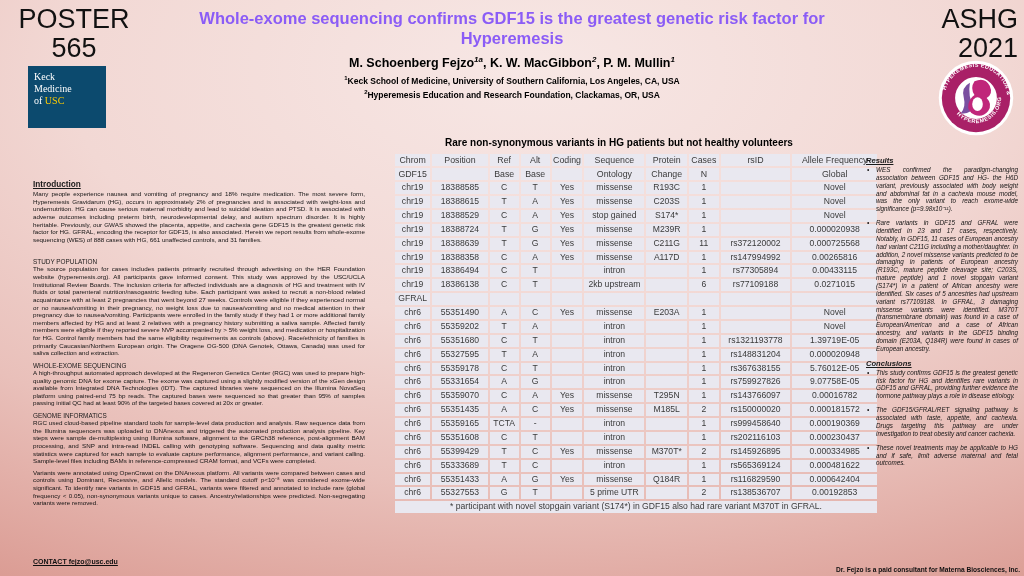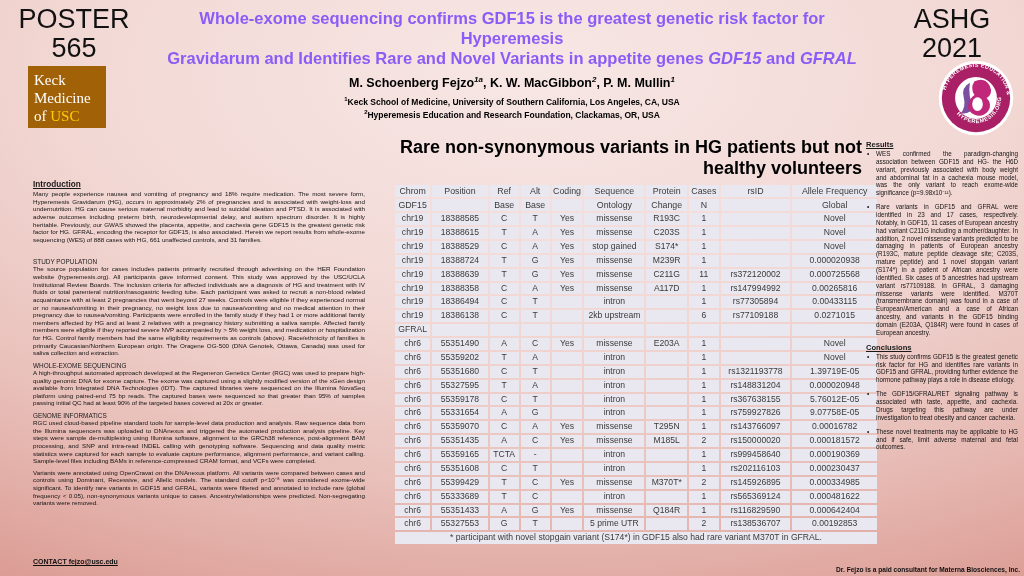--- a/index.html
+++ b/index.html
@@ -11,27 +11,27 @@
       radial-gradient(130% 125% at 52% 12%, #f7e7e5 0%, #f2d8d4 35%, #e9c0ba 58%, #dda199 78%, #cd7f72 100%);
     position:relative;
   }
 
   
   .poster-num, .ashg {
     position:absolute; top:5px; width:132px; text-align:center;
     font-size:27px; line-height:1.08; color:#111; font-weight:400;
   }
   .poster-num { left:8px; }
-  .ashg { right:6px; }
+  .ashg { right:6px;text-align:right; }
 
   .keck-logo {
     position:absolute; left:28px; top:66px; width:78px; height:62px;
-    background:#a16207; color:#fff;
+    background:#0c4a6e; color:#fff;
     font-family:"Liberation Serif", serif;
-    font-size:15px; line-height:1.2; padding:5px 0 0 6px;
+    font-size:10px; line-height:1.2; padding:5px 0 0 6px;
   }
   .keck-logo .usc { color:#ffcc00; font-weight:normal; }
 
   .her-logo { position:absolute; right:10px; top:60px; width:76px; height:76px; }
 
   .title-block { position:absolute; left:150px; right:150px; top:8px; text-align:center; }
   .title { font-size:16.5px; font-weight:bold; line-height:1.22; color:#8b5cf6; }
   .authors { margin-top:7px; font-size:12.5px; font-weight:bold; color:#000; }
   .authors sup { font-size:8px;font-style:italic; }
   .affils { margin-top:4px; font-size:8.5px; font-weight:bold; line-height:1.45; color:#000; }
@@ -50,36 +50,36 @@
     margin-bottom:4px;
   }
   .gap { height:6px; }
   .contact {
     position:absolute; left:33px; top:558px;
     font-size:7px; font-weight:bold; text-decoration:underline; color:#111; cursor:pointer;
   }
 
   
   .center-col { position:absolute; left:376px; top:137px; width:486px; }
-  .table-title { font-size:18px; font-weight:bold; color:#000; text-align:right; margin-bottom:4px; }
+  .table-title { font-size:10px; font-weight:bold; color:#000; text-align:center; margin-bottom:4px; }
   table.variants {
     border-collapse:separate; border-spacing:2px; width:100%;
     background:transparent;
     margin-left:17px;
   }
   table.variants td {
     background:#e9e8f0; font-size:8.6px; line-height:1.15; color:#3a3a3a;
     text-align:center; padding:1px 1px; vertical-align:bottom;
   }
   table.variants .hdr td { font-size:8.8px; color:#3a3a3a; }
   td.gene-cell { text-align:left; padding-left:3px; }
   td.footnote-cell { text-align:left; font-size:8.8px; color:#000; padding:1px 3px; }
 
   
-  .right-col { position:absolute; left:866px; top:140px; width:152px; }
+  .right-col { position:absolute; left:866px; top:156px; width:152px;font-style:italic; }
   .right-col .heading { font-size:7.6px; }
   ul.bullets { list-style:none; margin:1px 0 6px 0; }
   ul.bullets li {
     position:relative; padding-left:10px; margin-bottom:6px;
     font-size:6.3px; line-height:1.25; text-align:justify; color:#141414;
   }
   ul.bullets li::before { content:"•"; position:absolute; left:1px; top:0; font-size:6.5px; }
   .disclaimer {
     position:absolute; right:4px; bottom:3px; font-size:6.6px; font-weight:bold;
     color:#111; white-space:nowrap;
@@ -95,21 +95,20 @@
 
 <div class="keck-logo">
   <div>Keck</div>
   <div>Medicine</div>
   <div><span>of </span><span class="usc">USC</span></div>
 </div>
 
 <div class="title-block">
   <div class="title">
     <div>Whole-exome sequencing confirms GDF15 is the greatest genetic risk factor for Hyperemesis</div>
-    <div><span>Gravidarum and Identifies Rare and Novel Variants in appetite genes </span><i>GDF15</i><span> and </span><i>GFRAL</i></div>
   </div>
   <div class="authors"><span>M. Schoenberg Fejzo</span><sup>1a</sup><span>, K. W. MacGibbon</span><sup>2</sup><span>, P. M. Mullin</span><sup>1</sup></div>
   <div class="affils">
       <div><sup>1</sup>Keck School of Medicine, University of Southern California, Los Angeles, CA, USA</div>
       <div><sup>2</sup>Hyperemesis Education and Research Foundation, Clackamas, OR, USA</div>
     </div>
 </div>
 
 <div class="ashg">
   <div>ASHG</div>

